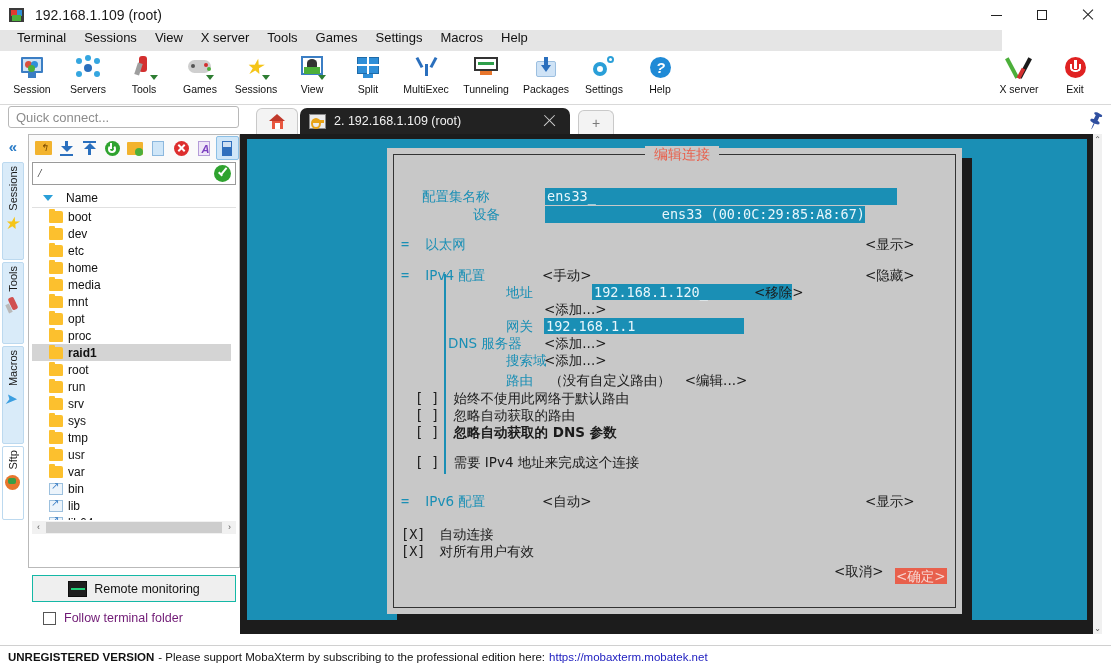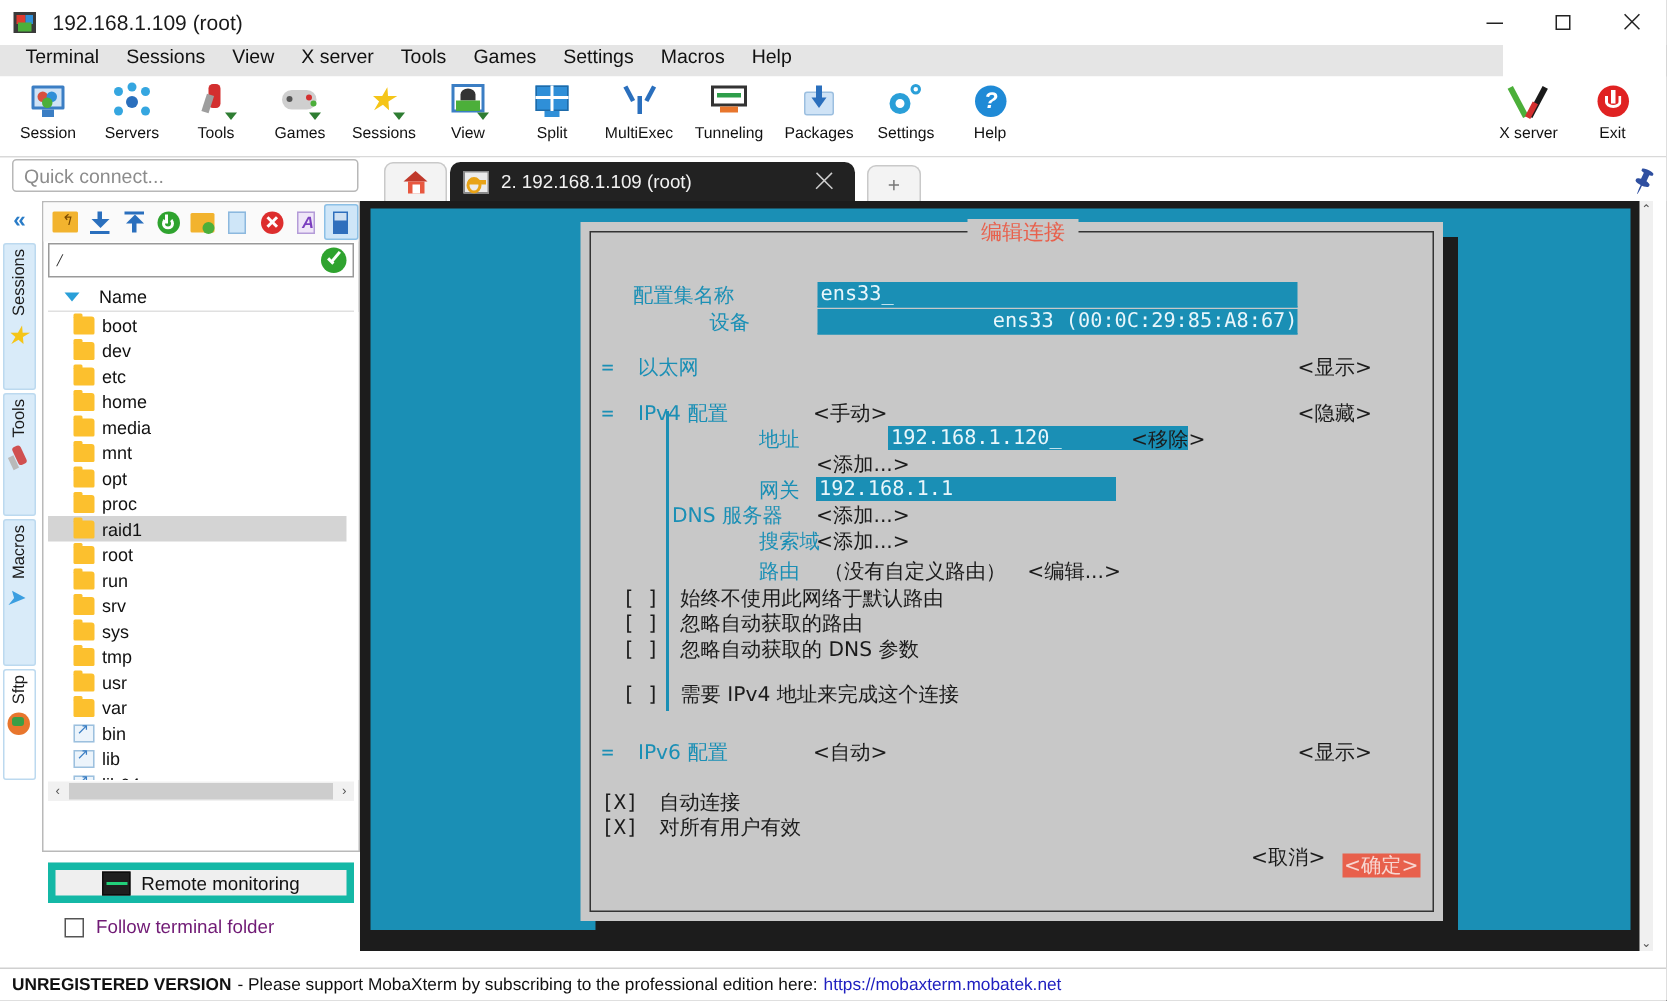--- a/index.html
+++ b/index.html
@@ -96,34 +96,34 @@
         background:#fff; transform:rotate(-50deg); }
   .sftp-head { position:absolute; left:3px; top:53px; width:204px; height:20px;
         background:#fff; border-bottom:1px solid #e0e0e0; display:flex; align-items:center;
         font-size:12px; color:#111; }
   .sort-caret { width:0;height:0; margin-left:11px; margin-right:13px;
         border-left:5px solid transparent; border-right:5px solid transparent;
         border-top:6px solid #2a9fd8; }
   .sftp-list { position:absolute; left:3px; top:73px; width:204px; height:312px;
         overflow:hidden; background:#fff; }
   .frow { height:17px; display:flex; align-items:center; padding-left:17px; font-size:12px; color:#111; }
-  .frow.sel { background:#d4d4d4; }
+  .frow.sel { background:#d4d4d4;font-weight:bold; }
   .ficon { width:14px; height:12px; margin-right:5px; position:relative; flex:0 0 auto; }
   .folder { background:#fcc02e; border-radius:1px 2px 1px 1px; }
   .folder:before { content:""; position:absolute; left:0; top:-2px; width:6px; height:3px;
         background:#fcc02e; border-radius:1px 1px 0 0; }
   .link { background:#ecf4fb; border:1px solid #9cc0de; }
   .link:after { content:"↗"; position:absolute; left:1px; top:-4px; font-size:10px; color:#3b7ec4; }
   .sftp-hscroll { position:absolute; left:3px; top:386px; width:204px; height:13px; background:#f1f1f1; }
   .sftp-hscroll .arr { position:absolute; top:0; width:13px; height:13px; color:#555;
         font-size:9px; text-align:center; line-height:13px; }
   .sftp-hscroll .thumb { position:absolute; left:14px; top:1px; width:176px; height:11px; background:#cdcdcd; }
   .sftp-vscroll { position:absolute; right:0px; top:73px; width:8px; height:312px; background:#fff; }
   .remote-mon { position:absolute; left:3px; top:440px; width:204px; height:27px;
-        background:#efefef; border:5px solid #14b8a6; display:flex; align-items:center;
+        background:#efefef; border:1px solid #14b8a6; display:flex; align-items:center;
         justify-content:center; font-size:12.5px; color:#111; gap:7px; }
   .rm-ic { width:19px; height:16px; background:#1f1f1f; border:1px solid #0d0d0d; position:relative; }
   .rm-ic:after { content:""; position:absolute; left:2px; top:6px; width:14px; height:2px; background:#22d07a; }
   .follow { position:absolute; left:14px; top:476px; display:flex; align-items:center;
         font-size:12.5px; color:#701a75; gap:8px; }
   .cbox { width:13px; height:13px; border:1px solid #555; background:#fff; }
 
   
   .tabstrip { position:absolute; left:240px; top:105px; width:871px; height:29px; background:#fff; }
   .tab-home { position:absolute; left:16px; top:3px; width:42px; height:26px;
@@ -596,21 +596,21 @@
     <div class="dlg">
       <div class="dlg-inner"></div>
       <div class="dlg-title cn">编辑连接</div>
 
       <div class="dlg-body">
 
         <div class="row" style="left:35px; top:40px;">
           <span class="lbl-c cn">配置集名称</span>
         </div>
         <div class="row" style="left:158px; top:40px;">
-          <span class="hl uline" style="width:320px;padding-left:2px;">ens33_</span>
+          <span class="hl uline" style="width:352px;padding-left:2px;">ens33_</span>
         </div>
 
         <div class="row" style="left:86px; top:58px;">
           <span class="lbl-c cn">设备</span>
         </div>
         <div class="row" style="left:158px; top:58px;">
           <span class="hl uline" style="width:320px;padding-left:2px;text-align:right;">ens33 (00:0C:29:85:A8:67)</span>
         </div>
 
         <div class="row" style="left:14px; top:88px;">
@@ -677,21 +677,21 @@
         <div class="row" style="left:28px; top:242px;">
           <span>[ ]</span>
           <span class="cn" style="margin-left:6px;">始终不使用此网络于默认路由</span>
         </div>
         <div class="row" style="left:28px; top:259px;">
           <span>[ ]</span>
           <span class="cn" style="margin-left:6px;">忽略自动获取的路由</span>
         </div>
         <div class="row" style="left:28px; top:276px;">
           <span>[ ]</span>
-          <span class="cn" style="margin-left:6px;">忽略自动获取的 DNS 参数</span>
+          <span class="cn" style="margin-left:6px;font-weight:bold;">忽略自动获取的 DNS 参数</span>
         </div>
         <div class="row" style="left:28px; top:306px;">
           <span>[ ]</span>
           <span class="cn" style="margin-left:6px;">需要 IPv4 地址来完成这个连接</span>
         </div>
 
         <div class="row" style="left:14px; top:345px;">
           <span class="lbl-c">=</span>
           <span class="lbl-c cn" style="margin-left:8px;">IPv6 配置</span>
         </div>

